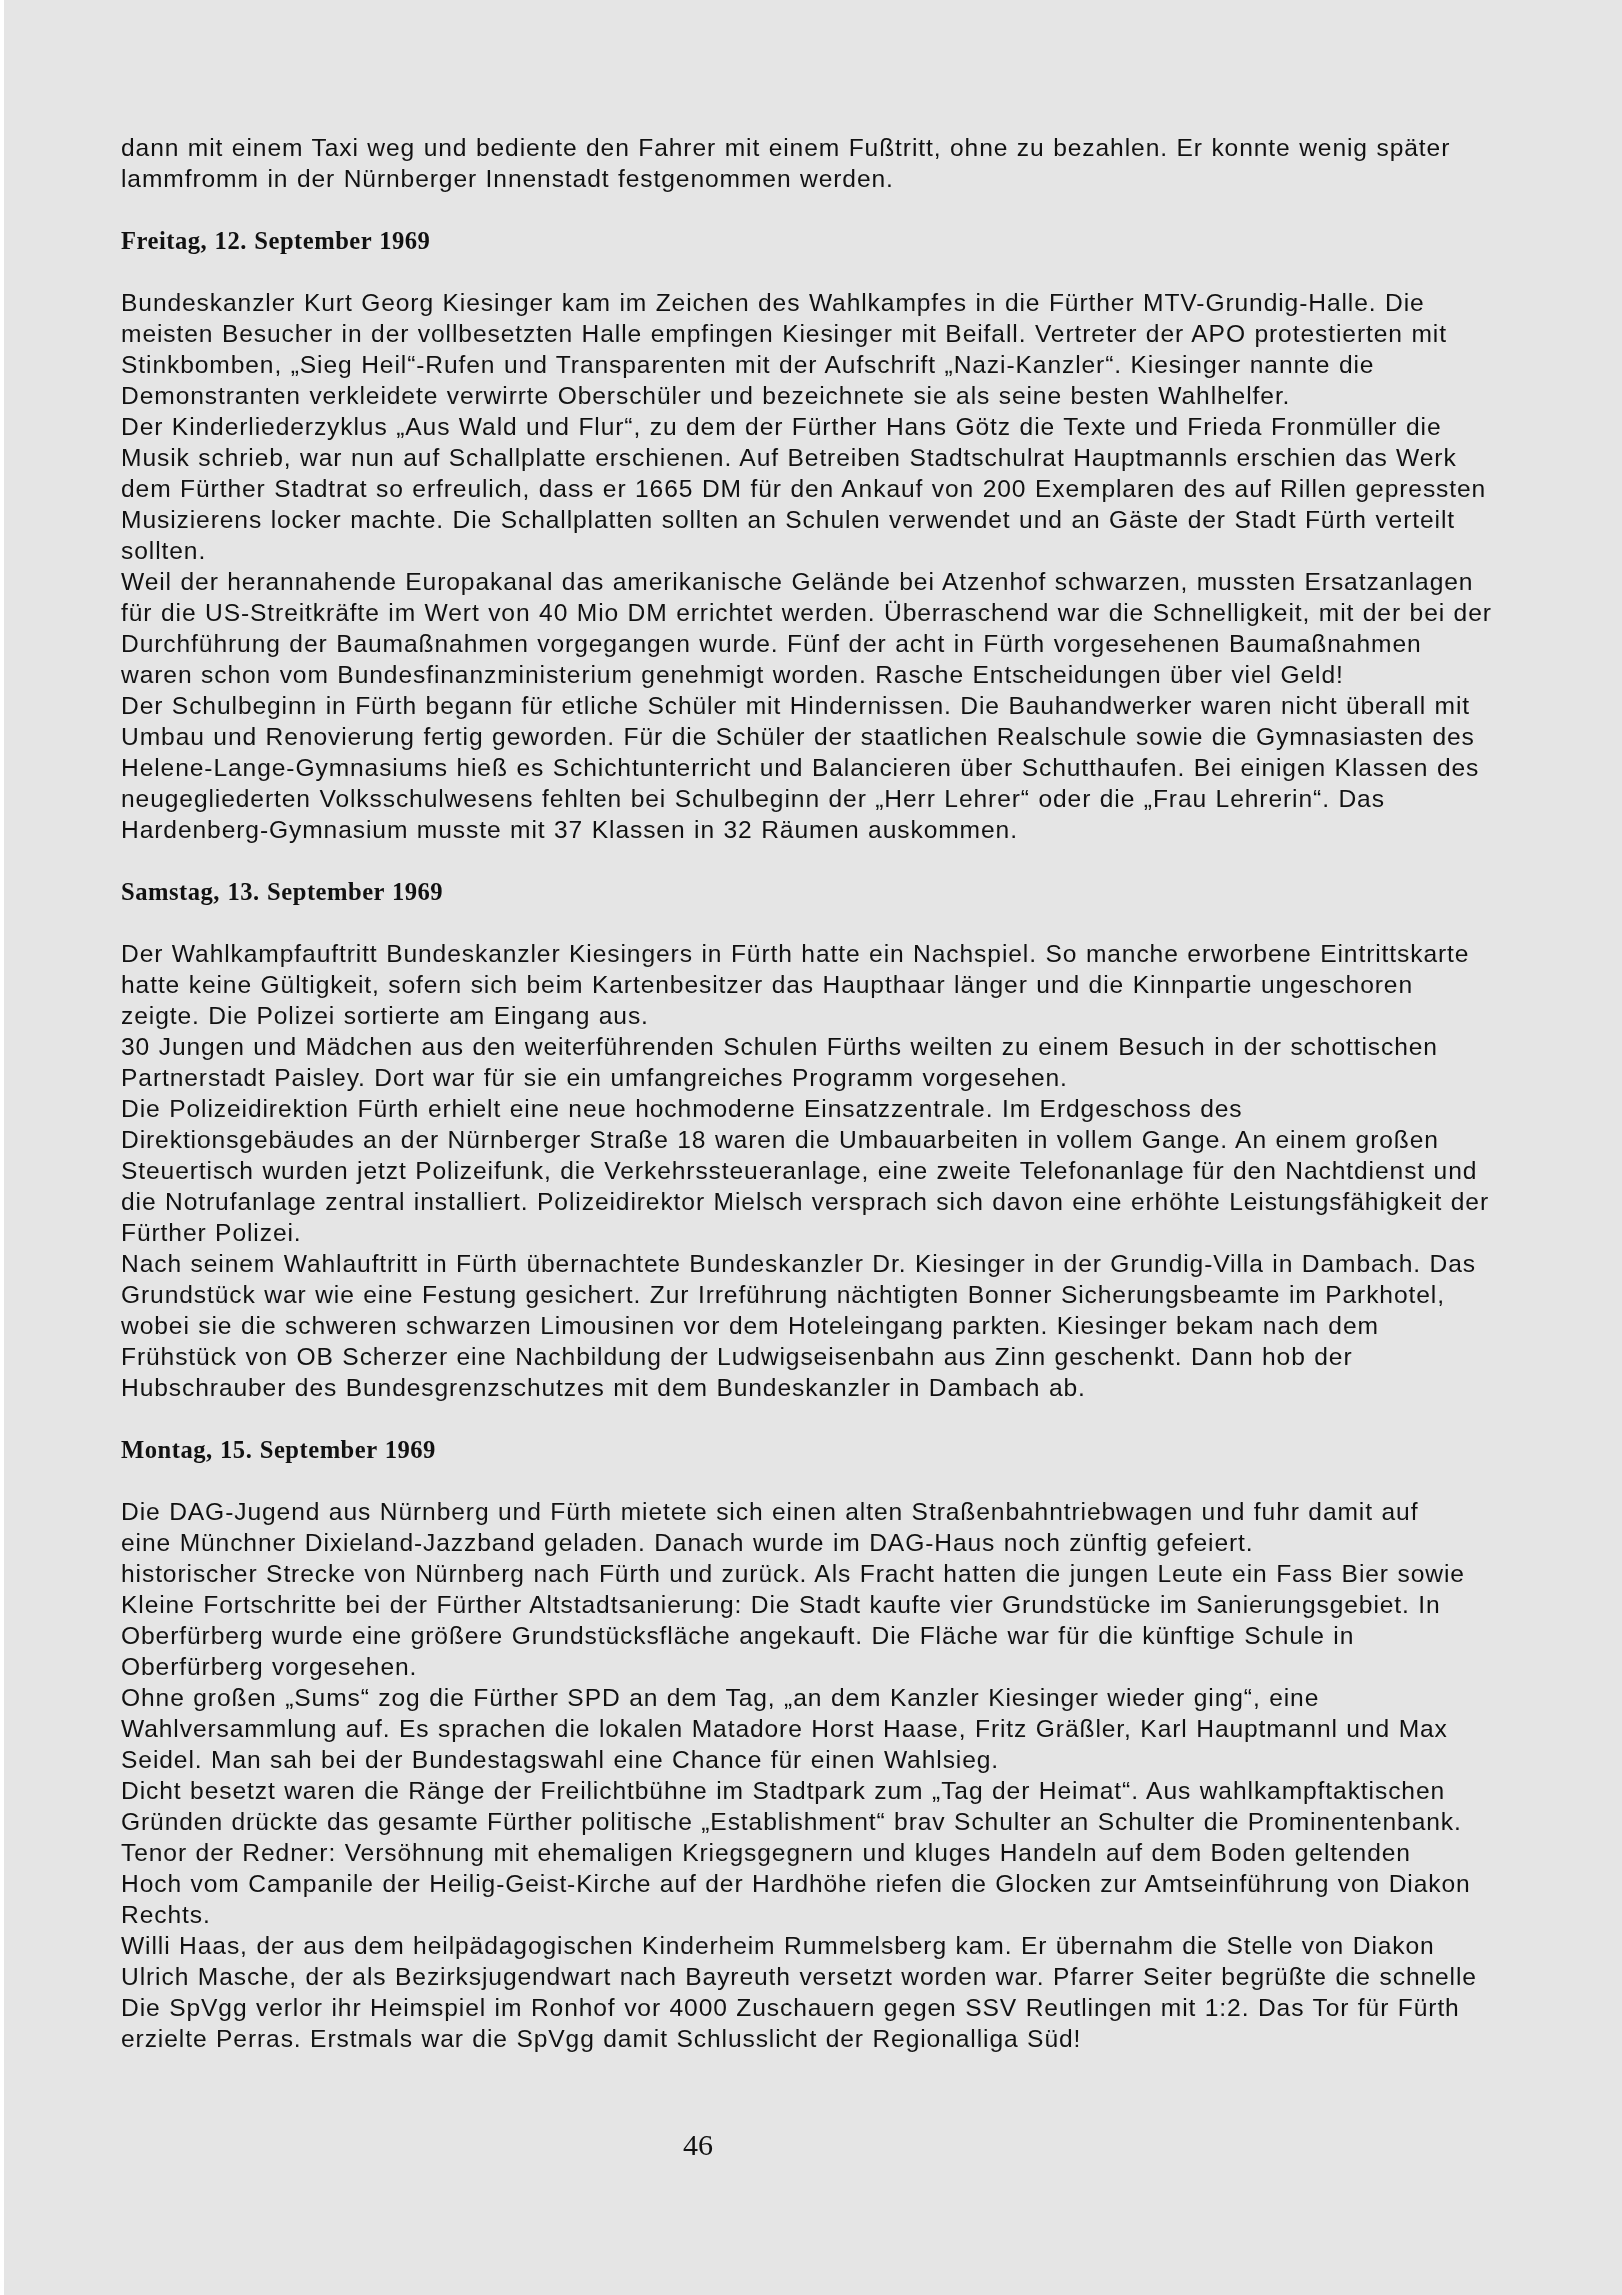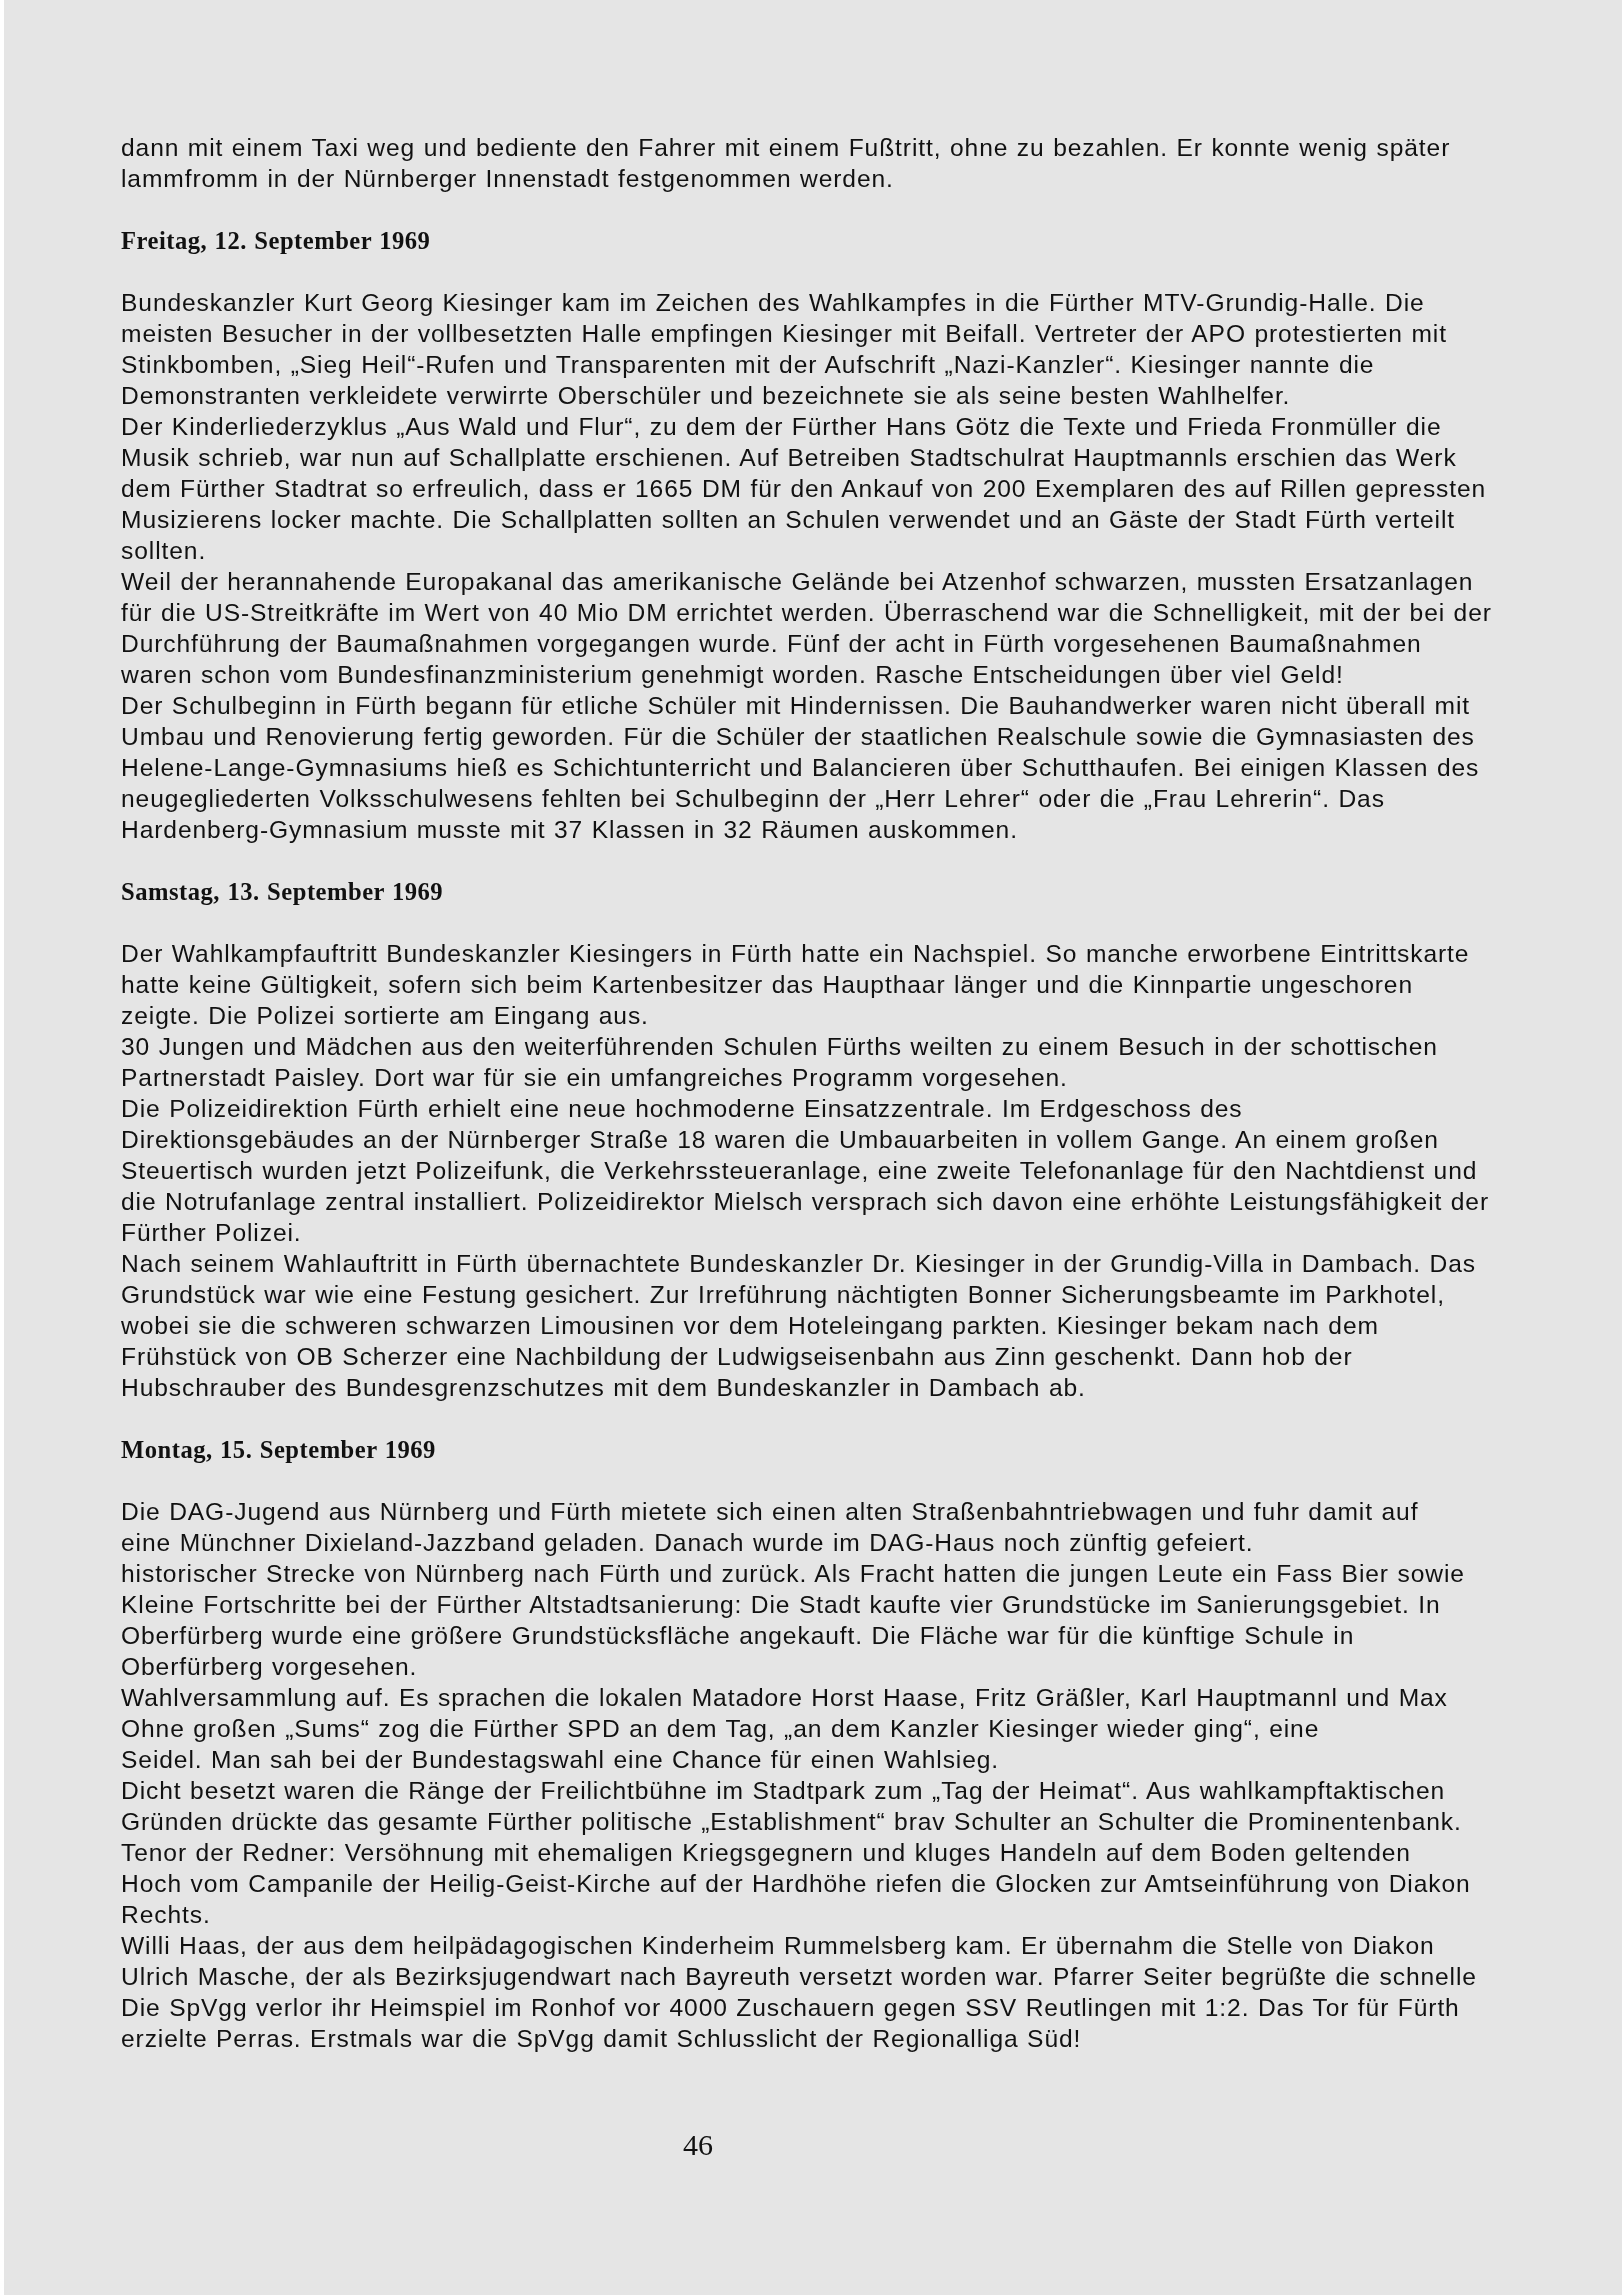--- a/index.html
+++ b/index.html
@@ -77,22 +77,22 @@
       <div class="line">Hubschrauber des Bundesgrenzschutzes mit dem Bundeskanzler in Dambach ab.</div>
       <div class="line blank"></div>
       <div class="line heading">Montag, 15. September 1969</div>
       <div class="line blank"></div>
       <div class="line">Die DAG-Jugend aus Nürnberg und Fürth mietete sich einen alten Straßenbahntriebwagen und fuhr damit auf</div>
       <div class="line">eine Münchner Dixieland-Jazzband geladen. Danach wurde im DAG-Haus noch zünftig gefeiert.</div>
       <div class="line">historischer Strecke von Nürnberg nach Fürth und zurück. Als Fracht hatten die jungen Leute ein Fass Bier sowie</div>
       <div class="line">Kleine Fortschritte bei der Fürther Altstadtsanierung: Die Stadt kaufte vier Grundstücke im Sanierungsgebiet. In</div>
       <div class="line">Oberfürberg wurde eine größere Grundstücksfläche angekauft. Die Fläche war für die künftige Schule in</div>
       <div class="line">Oberfürberg vorgesehen.</div>
+      <div class="line">Ohne großen „Sums“ zog die Fürther SPD an dem Tag, „an dem Kanzler Kiesinger wieder ging“, eine</div>
       <div class="line">Wahlversammlung auf. Es sprachen die lokalen Matadore Horst Haase, Fritz Gräßler, Karl Hauptmannl und Max</div>
-      <div class="line">Ohne großen „Sums“ zog die Fürther SPD an dem Tag, „an dem Kanzler Kiesinger wieder ging“, eine</div>
       <div class="line">Seidel. Man sah bei der Bundestagswahl eine Chance für einen Wahlsieg.</div>
       <div class="line">Dicht besetzt waren die Ränge der Freilichtbühne im Stadtpark zum „Tag der Heimat“. Aus wahlkampftaktischen</div>
       <div class="line">Gründen drückte das gesamte Fürther politische „Establishment“ brav Schulter an Schulter die Prominentenbank.</div>
       <div class="line">Tenor der Redner: Versöhnung mit ehemaligen Kriegsgegnern und kluges Handeln auf dem Boden geltenden</div>
       <div class="line">Hoch vom Campanile der Heilig-Geist-Kirche auf der Hardhöhe riefen die Glocken zur Amtseinführung von Diakon</div>
       <div class="line">Rechts.</div>
       <div class="line">Willi Haas, der aus dem heilpädagogischen Kinderheim Rummelsberg kam. Er übernahm die Stelle von Diakon</div>
       <div class="line">Ulrich Masche, der als Bezirksjugendwart nach Bayreuth versetzt worden war. Pfarrer Seiter begrüßte die schnelle</div>
       <div class="line">Die SpVgg verlor ihr Heimspiel im Ronhof vor 4000 Zuschauern gegen SSV Reutlingen mit 1:2. Das Tor für Fürth</div>
       <div class="line">erzielte Perras. Erstmals war die SpVgg damit Schlusslicht der Regionalliga Süd!</div>

